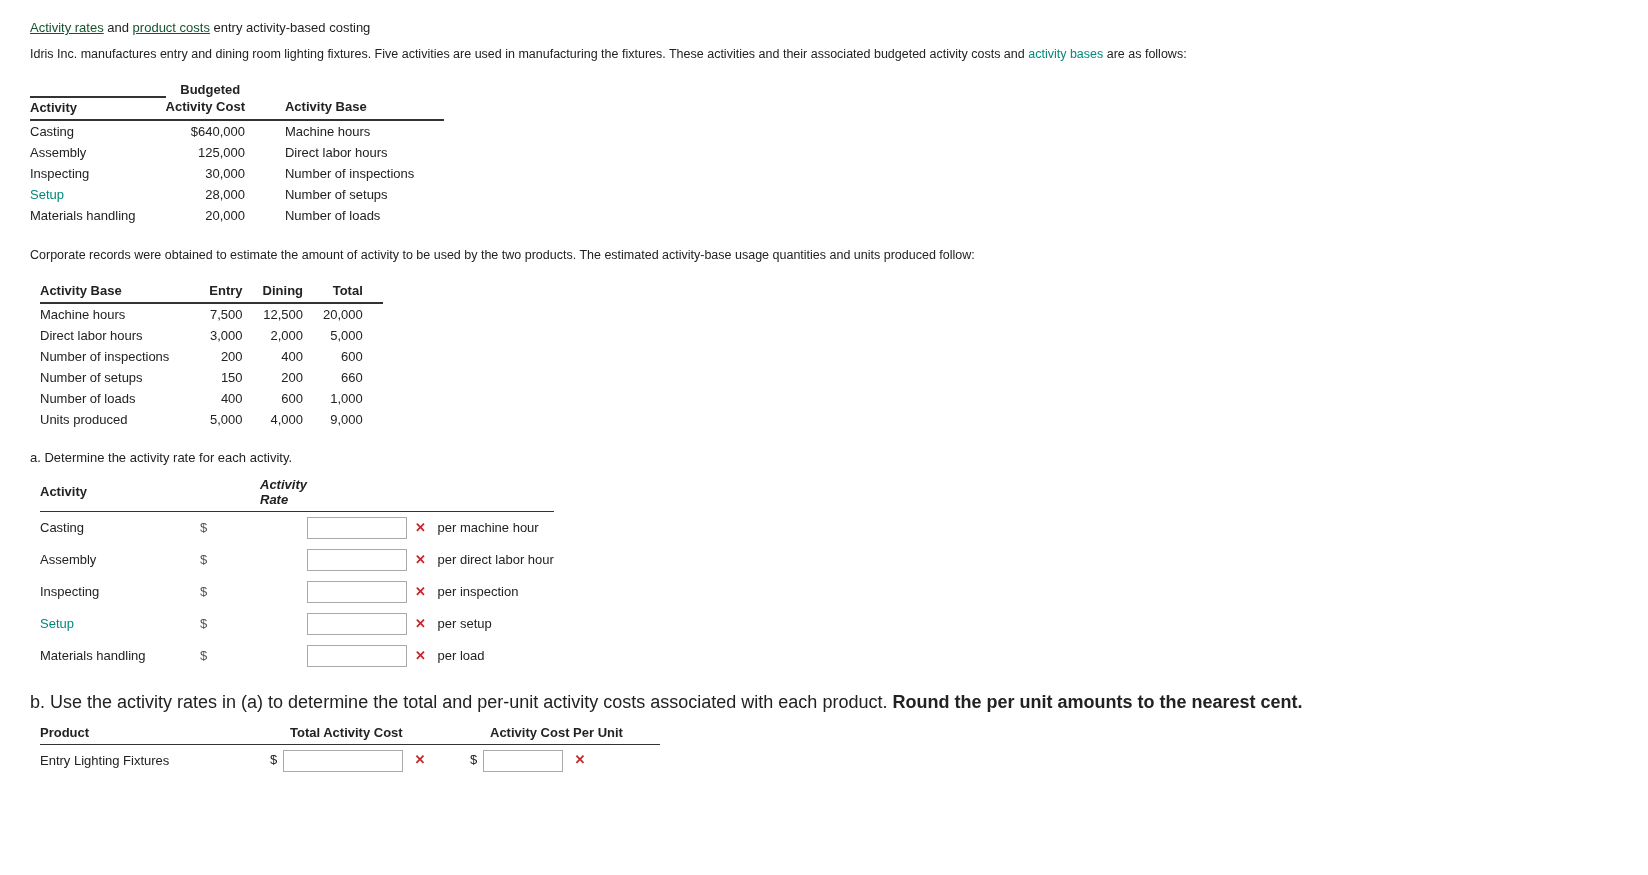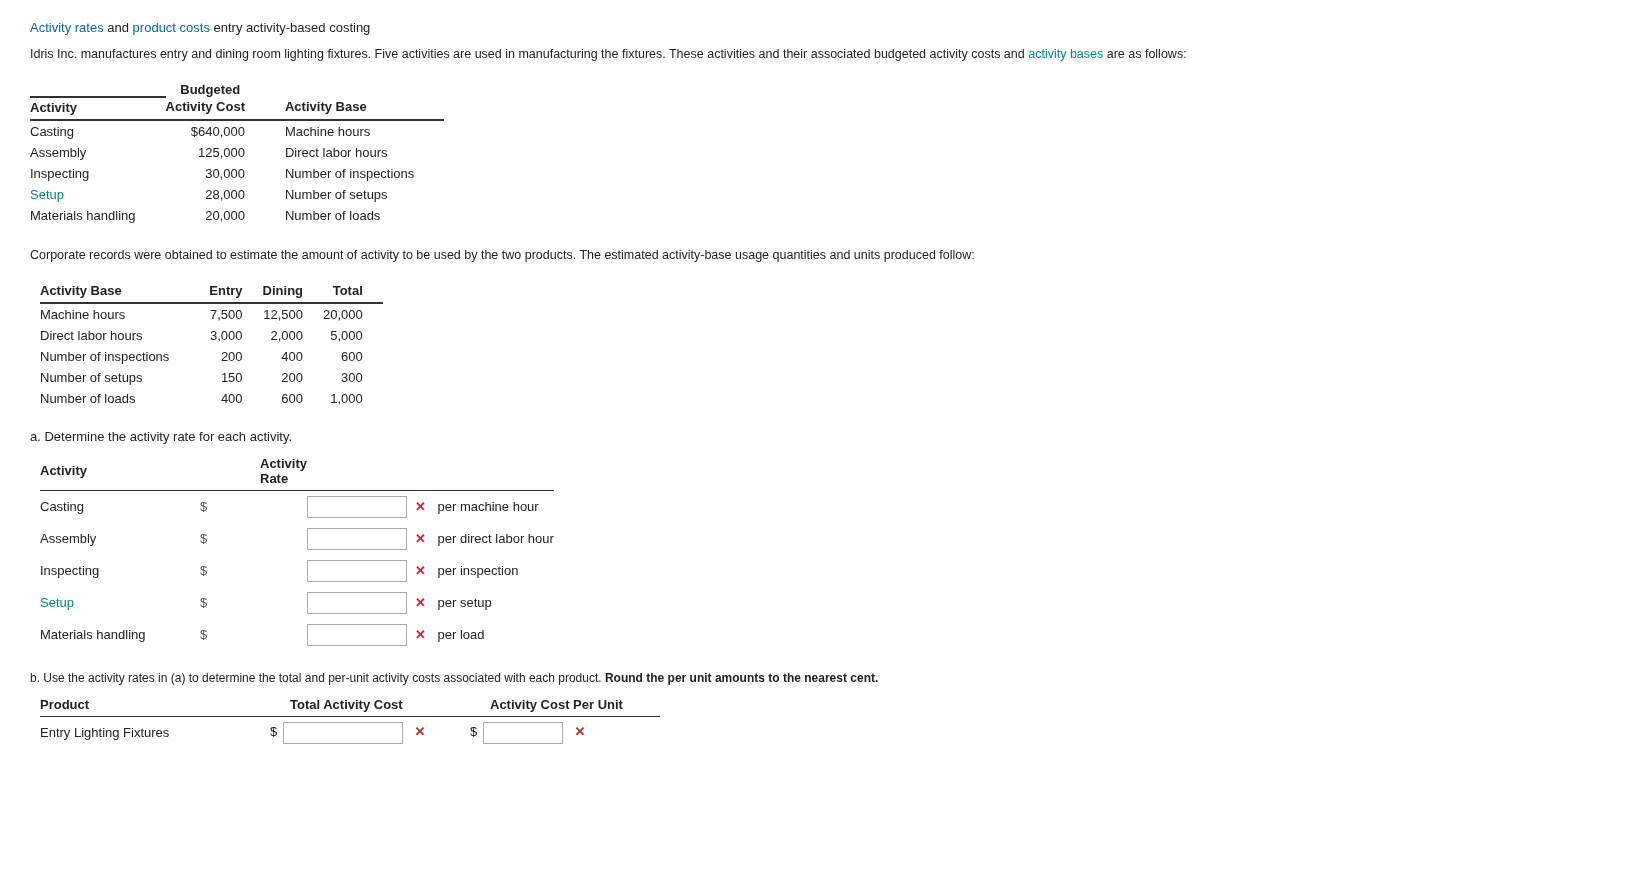--- a/index.html
+++ b/index.html
@@ -3,21 +3,21 @@
   <meta charset="utf-8">
   <style>
     * { box-sizing: border-box; margin: 0; padding: 0; }
     body {
       font-family: Arial, sans-serif;
       font-size: 13px;
       color: #222;
       background: #fff;
       padding: 20px 30px;
     }
-    .green { color: #0369a1; }
+    .green { color: #14532d; text-decoration: underline; }
     .teal { color: #00897b; }
     .intro {
       font-size: 12.5px;
       margin-bottom: 16px;
       line-height: 1.5;
     }
 
     
     .budget-table {
       border-collapse: collapse;
@@ -88,20 +88,21 @@
       margin-left: 10px;
     }
     .activity-rate-table th {
       font-weight: bold;
       text-align: left;
       padding: 2px 0 4px 0;
       font-size: 13px;
     }
     .activity-rate-table th.rate-header {
       padding-left: 60px;
+      font-style: italic;
     }
     .activity-rate-table td {
       padding: 5px 0 5px 0;
       font-size: 13px;
       vertical-align: middle;
     }
     .activity-rate-table td.activity-name {
       width: 160px;
     }
     .activity-rate-table td.input-cell {
@@ -242,27 +243,33 @@
       <tr>
     <td>Number of inspections</td>
     <td>200</td>
     <td>400</td>
     <td>600</td>
   </tr>
       <tr>
     <td>Number of setups</td>
     <td>150</td>
     <td>200</td>
-    <td>300</td>
+    <td>660</td>
   </tr>
       <tr>
     <td>Number of loads</td>
     <td>400</td>
     <td>600</td>
     <td>1,000</td>
+  </tr>
+      <tr>
+    <td>Units produced</td>
+    <td>5,000</td>
+    <td>4,000</td>
+    <td>9,000</td>
   </tr>
     </tbody>
 </table>
 
 <p class="section-label">a.  Determine the activity rate for each activity.</p>
 
 <table class="activity-rate-table">
   <thead>
     <tr>
       <th style="width:160px;">Activity</th>
@@ -296,21 +303,21 @@
   </tr>
       <tr>
     <td class="activity-name ">Materials handling</td>
     <td class="input-cell">$</td>
     <td><input class="input-box" type="text" style=""></td>
     <td><span class="x-mark">✕</span> <span class="rate-description">per load</span></td>
   </tr>
     </tbody>
 </table>
 
-<p style="margin-bottom:10px; font-size:12px;">
+<p style="margin-bottom:10px; font-size:18px;">
   <span>b.  Use the activity rates in (a) to determine the total and per-unit activity costs associated with each product. </span><strong><span>Round the per unit amounts to the nearest cent.</span></strong>
 </p>
 
 <table class="section-b-table">
   <thead>
     <tr>
       <th style="width:220px;">Product</th>
       <th class="total-header">Total Activity Cost</th>
       <th class="perunit-header">Activity Cost Per Unit</th>
     </tr>

